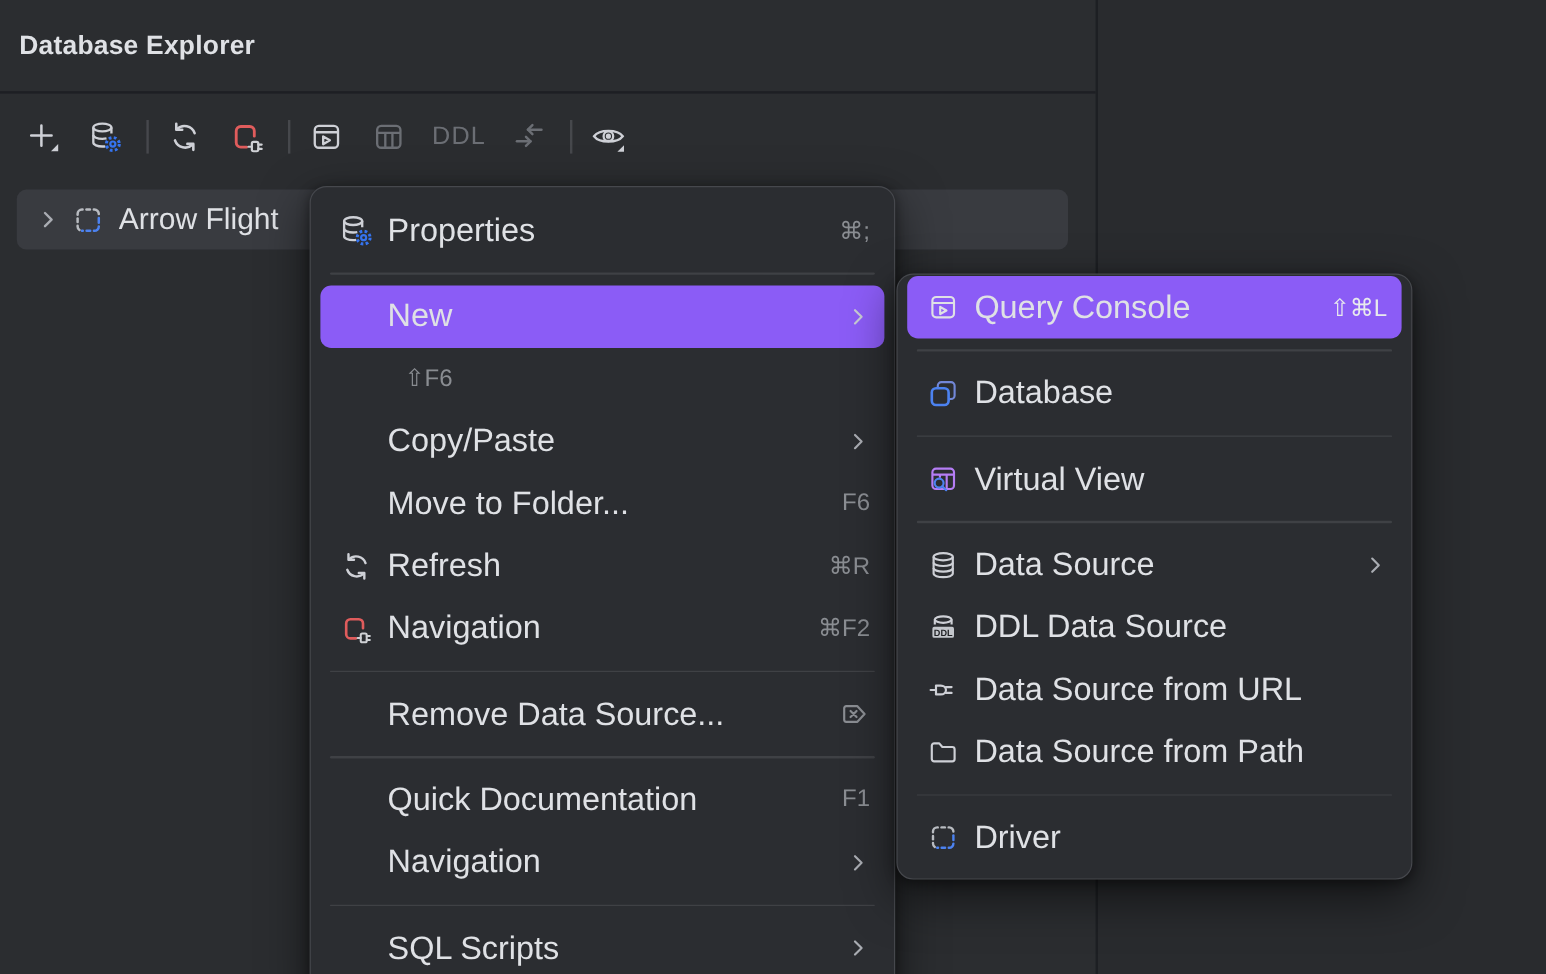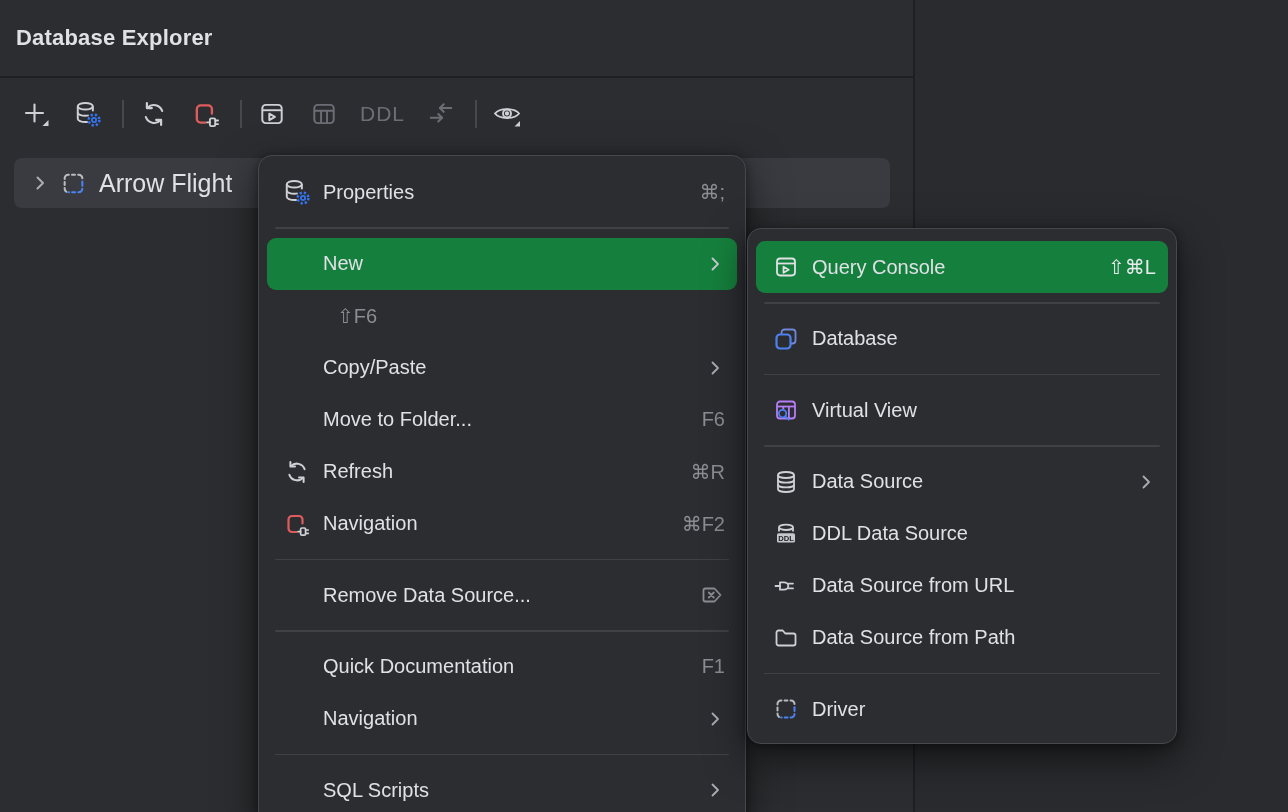--- a/index.html
+++ b/index.html
@@ -45,29 +45,29 @@
   .tree-label { font-size:25px; color:#dfe1e5; white-space:nowrap; overflow:hidden; }
 
   
   .menu {
     position:absolute; background:#2b2d31;
     border:1px solid #46484d; border-radius:14px;
     box-shadow:0 14px 40px rgba(0,0,0,.55), 0 2px 10px rgba(0,0,0,.4);
     padding:10px 0 12px 0; z-index:10;
   }
   .menu.main { left:258px; top:155px; width:488px; }
-  .menu.sub  { left:747px; top:228px; width:430px; padding-top:12px; padding-bottom:8px; z-index:11; }
+  .menu.sub  { left:747px; top:228px; width:430px; padding-top:1px; padding-bottom:8px; z-index:11; }
 
   .mi {
     height:52px; margin:0 8px; border-radius:9px;
     display:flex; align-items:center; padding:0 12px 0 16px;
   }
-  .mi.selected { background:#15803d; }
+  .mi.selected { background:#8b5cf6; }
   .mi .ic { width:28px; height:28px; margin-right:12px; flex:none; display:flex; align-items:center; justify-content:center; }
-  .mi .lbl { font-size:20px; color:#dfe1e5; flex:1; white-space:nowrap; }
+  .mi .lbl { font-size:27px; color:#dfe1e5; flex:1; white-space:nowrap; }
   .mi .sc  { font-size:20px; color:#8a8d92; margin-left:14px; white-space:nowrap; }
   .mi.selected .sc { color:#e8eaed; }
   .mi .chev { margin-left:14px; flex:none; display:flex; }
   .mi .r-ic { margin-left:14px; flex:none; display:flex; }
   .m-sep { height:1.5px; background:#3f4145; margin:9px 16px; border-radius:1px; }
 </style>
 </head>
 <body>
 
 <div class="panel">

